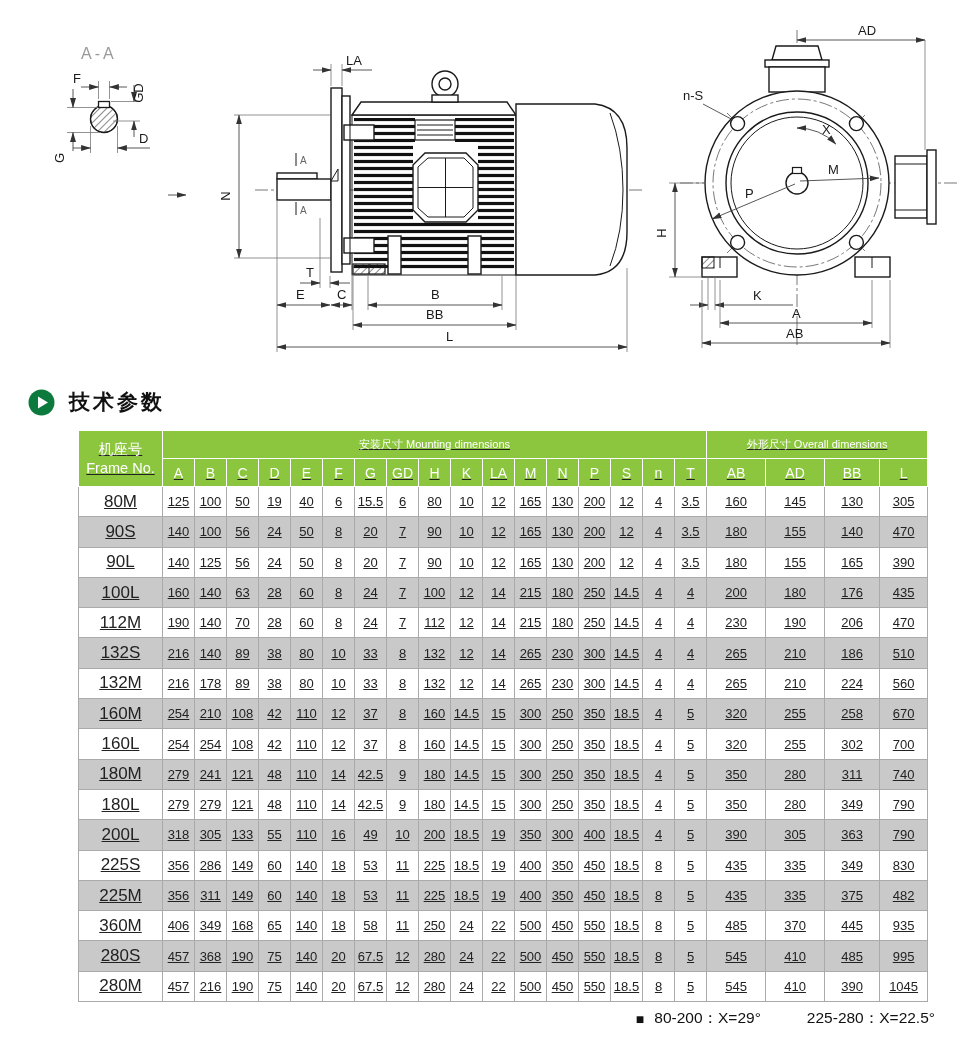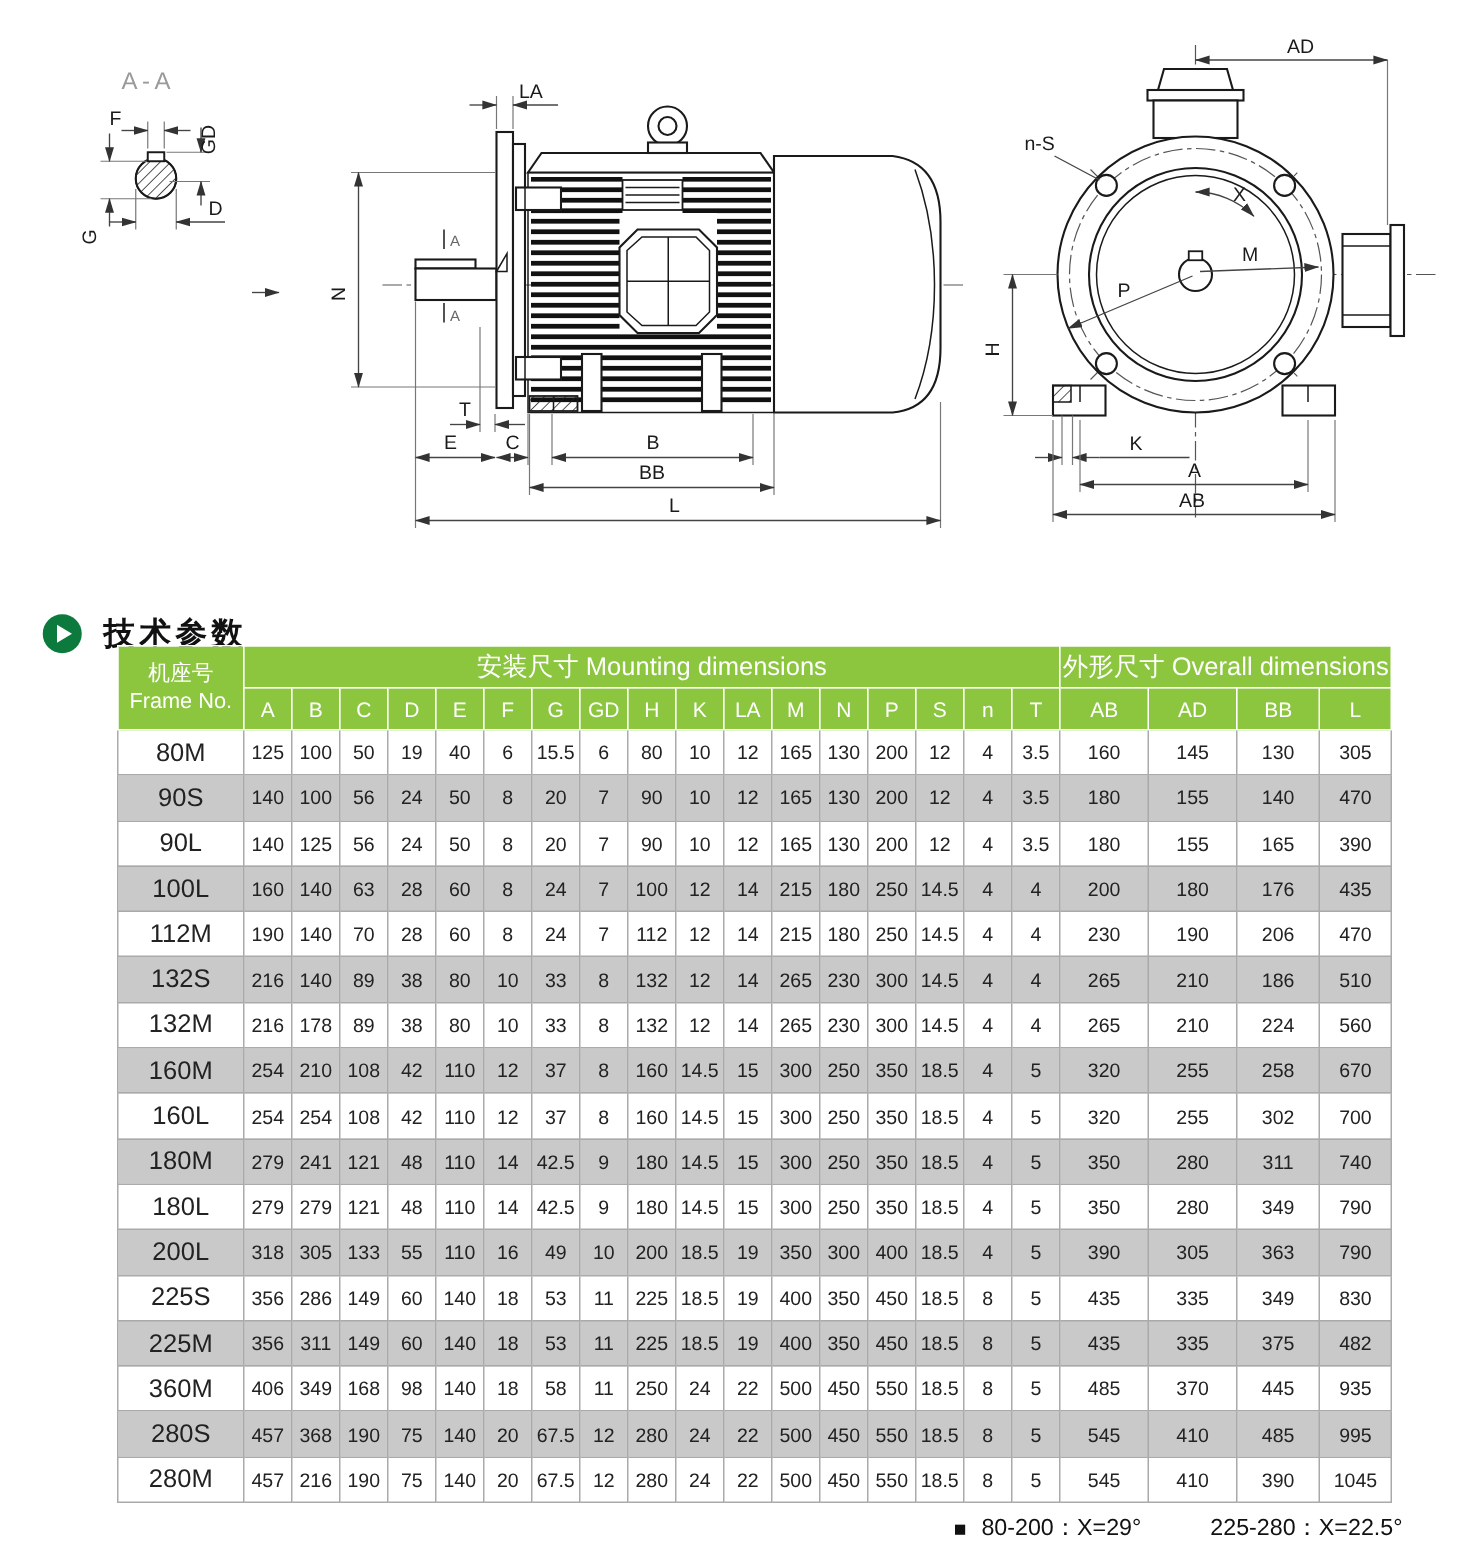--- a/index.html
+++ b/index.html
@@ -9,28 +9,28 @@
   svg text{font-family:"Liberation Sans","DejaVu Sans",sans-serif;font-size:13px;fill:#1a1a1a;}
   svg .lbl{font-size:13px;}
   svg .sec{font-size:16px;fill:#9a9a9a;letter-spacing:3px;}
   svg .amark{font-size:10px;fill:#666;}
   .outline{fill:#fff;stroke:#1a1a1a;stroke-width:1.4;}
   .thin{fill:none;stroke:#1a1a1a;stroke-width:1;}
   .dim{stroke:#444;stroke-width:0.9;fill:none;}
   .ext{stroke:#777;stroke-width:0.8;fill:none;}
   .cl{stroke:#555;stroke-width:0.8;fill:none;stroke-dasharray:13 3 3 3;}
 
-  .section-header{position:absolute;left:28px;top:408px;display:flex;align-items:center;gap:14px;}
+  .section-header{position:absolute;left:28px;top:388px;display:flex;align-items:center;gap:14px;}
   .section-title{font-size:21px;font-weight:bold;letter-spacing:3px;color:#111;}
 
   table.dims{position:absolute;left:78px;top:430px;width:756px;border-collapse:collapse;
-             table-layout:fixed;font-size:13px;color:#222;}
+             table-layout:fixed;font-size:13px;color:#222;text-decoration:underline;}
   table.dims th,table.dims td{text-align:center;vertical-align:middle;padding:0;}
   table.dims thead th{background:#8CC63F;color:#fff;font-weight:normal;border:1.5px solid #fff;}
-  th.group-h{height:27px;font-size:17px;}
+  th.group-h{height:27px;font-size:11px;}
   th.frame-h{font-size:14.5px;line-height:1.25;}
   tr.colrow th{height:27px;font-size:14px;}
   table.dims tbody td{border:1px solid #aaa;height:29.3px;}
   table.dims tbody tr:nth-child(even) td{background:#c9c9c9;}
   td.frame-cell{font-size:17px;}
   table.dims tbody{border:1px solid #8e8e8e;}
 
   .footnote{position:absolute;top:1008px;right:37px;font-size:15.5px;color:#111;
             display:flex;align-items:center;gap:10px;}
   .footnote .sq{font-size:14px;}
@@ -655,21 +655,21 @@
           <td>435</td>
           <td>335</td>
           <td>375</td>
           <td>482</td>
         </tr>
         <tr>
           <td class="frame-cell">360M</td>
           <td>406</td>
           <td>349</td>
           <td>168</td>
-          <td>98</td>
+          <td>65</td>
           <td>140</td>
           <td>18</td>
           <td>58</td>
           <td>11</td>
           <td>250</td>
           <td>24</td>
           <td>22</td>
           <td>500</td>
           <td>450</td>
           <td>550</td>

